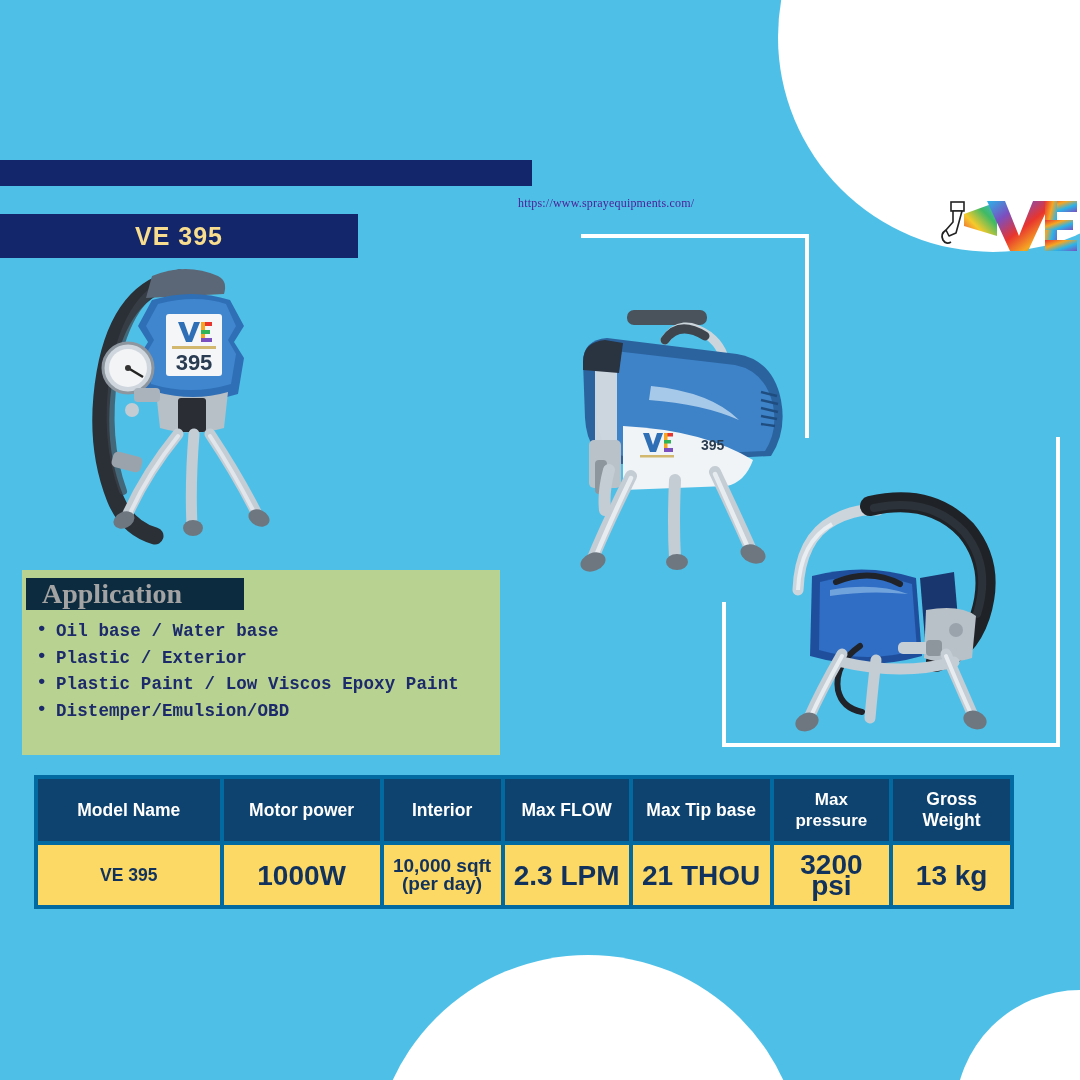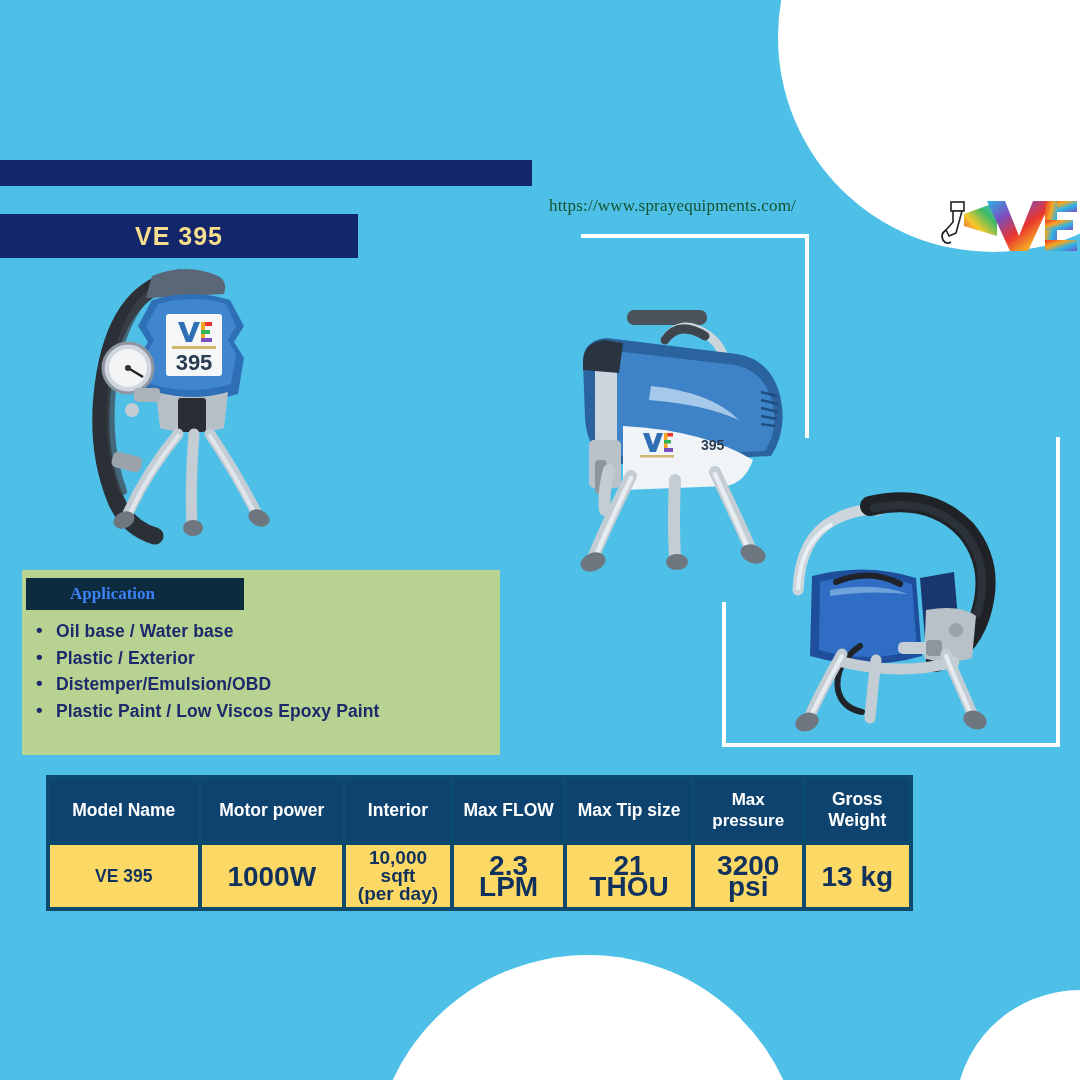--- a/index.html
+++ b/index.html
@@ -24,22 +24,22 @@
   #title-bar {
     position:absolute; left:0; top:214px; width:358px; height:44px;
     background:#13266b;
     display:flex; align-items:center; justify-content:center;
   }
   #title-bar .title-text {
     color:#f7dd8d; font-size:25px; font-weight:bold; letter-spacing:1px;
   }
 
   #site-url {
-    position:absolute; left:549px; top:196px;
-    color:#14532d; font-size:17px;
+    position:absolute; left:518px; top:196px;
+    color:#4c1d95; font-size:12px;
     font-family:"Liberation Serif", serif;
     letter-spacing:.2px;
   }
 
   
   #logo { position:absolute; left:933px; top:196px; width:146px; height:56px; }
 
   
   .bracket { position:absolute; border:4px solid #ffffff; }
   #bracket-top {
@@ -62,42 +62,41 @@
   #application-panel {
     position:absolute; left:22px; top:570px; width:478px; height:185px;
     background:#b8d391;
   }
   #application-header {
     position:absolute; left:26px; top:578px; width:218px; height:32px;
     background:#0d2b3e;
     display:flex; align-items:center; padding-left:16px;
   }
   #application-header .hdr-text {
-    color:#3b82f6; font-size:17px; font-weight:bold;
+    color:#a3a3a3; font-size:28px; font-weight:bold;
     font-family:"Liberation Serif", serif;
-    margin-left:28px;
   }
   #application-list {
-    position:absolute; left:34px; top:618px; width:460px;
+    position:absolute; left:34px; top:618px; width:460px;font-family:Liberation Mono, monospace;
   }
   #application-list li {
     list-style:none; position:relative; padding-left:22px;
     color:#1c2a6b; font-size:17.5px; font-weight:bold;
     line-height:26.5px; letter-spacing:.1px;
   }
   #application-list li::before {
     content:"•"; position:absolute; left:2px; top:-1px;
     color:#1c2a6b; font-size:19px;
   }
 
   
   #spec-table {
-    position:absolute; left:46px; top:775px; width:867px;
+    position:absolute; left:34px; top:775px; width:980px;
     border-collapse:separate; border-spacing:4px;
-    background:#0c4a6e;
+    background:#0369a1;
   }
   #spec-table th {
     background:#0e4370; color:#ffffff;
     font-size:17.5px; font-weight:bold;
     height:62px; padding:4px 6px; line-height:21px;
     vertical-align:middle; text-align:center;
   }
   #spec-table th.light { font-weight:bold; font-size:17px; }
   #spec-table td {
     background:#fcd964; color:#12325e;
@@ -318,32 +317,32 @@
   </svg>
 </div>
 
 <div id="application-panel"></div>
 <div id="application-header">
   <span class="hdr-text">Application</span>
 </div>
 <ul id="application-list">
   <li>Oil base / Water base</li>
   <li>Plastic / Exterior</li>
+  <li>Plastic Paint / Low Viscos Epoxy Paint</li>
   <li>Distemper/Emulsion/OBD</li>
-  <li>Plastic Paint / Low Viscos Epoxy Paint</li>
 </ul>
 
 <table id="spec-table">
   <thead>
     <tr>
       <th style="width:190px">Model Name</th>
       <th style="width:160px">Motor power</th>
       <th style="width:120px">Interior</th>
       <th style="width:128px">Max FLOW</th>
-      <th style="width:140px">Max Tip size</th>
+      <th style="width:140px">Max Tip base</th>
       <th style="width:118px" class="light">Max<br>pressure</th>
       <th style="width:120px">Gross<br>Weight</th>
     </tr>
   </thead>
   <tbody>
     <tr>
       <td class="model">VE 395</td>
       <td>1000W</td>
       <td class="small">10,000 sqft<br>(per day)</td>
       <td>2.3 LPM</td>

